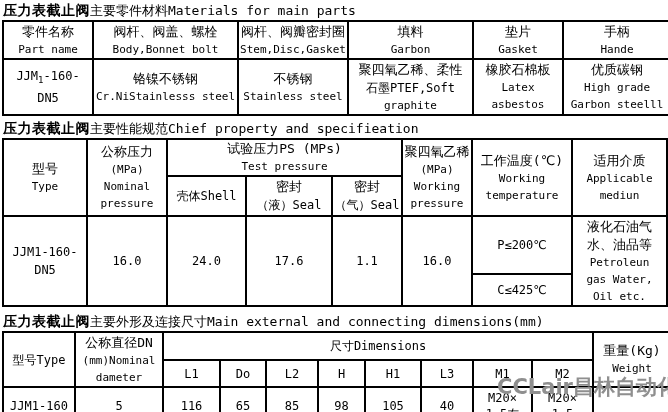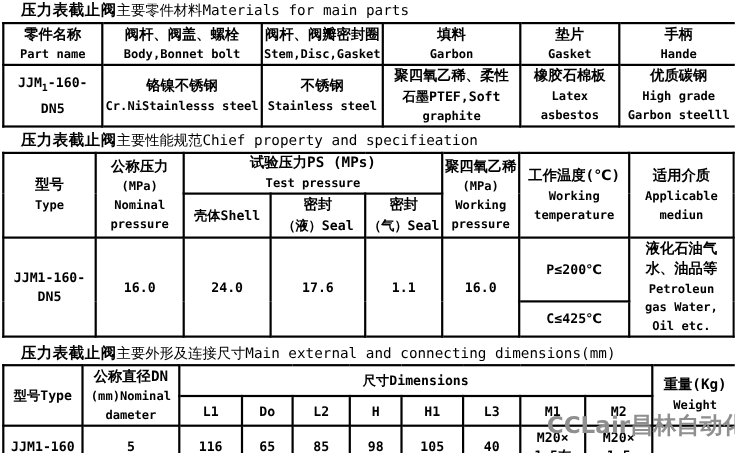--- a/index.html
+++ b/index.html
@@ -1,26 +1,26 @@
 <!DOCTYPE html>
 <html><head>
 <meta charset="utf-8">
 <style>
   html,body{margin:0;padding:0;}
   body{
     width:668px;height:412px;position:relative;overflow:hidden;
     background:#ffffff;color:#000;
     font-family:"DejaVu Sans Mono","DejaVu Sans",monospace;
   }
-  .title{font-size:13px;line-height:15px;padding:3px 0 2px 19px;white-space:nowrap;}
+  .title{font-size:13px;line-height:15px;padding:3px 0 2px 3px;white-space:nowrap;}
   .title b{font-size:14px;letter-spacing:0.5px;}
   table{border-collapse:collapse;table-layout:fixed;width:664px;margin:0 2px;}
   th,td{
     border:2px solid #000;text-align:center;vertical-align:middle;
-    font-weight:bold;padding:0;font-size:12px;line-height:1.5;
+    font-weight:normal;padding:0;font-size:12px;line-height:1.5;
     overflow:hidden;
     margin-left:10px;
   }
   .zh{font-size:13px;line-height:18px;}
   .en{font-size:11px;line-height:17px;white-space:nowrap;}
   .mix{font-size:12px;line-height:18px;white-space:nowrap;}
   .num{font-size:12px;}
   sub{font-size:9px;}
   #watermark{
     position:absolute;left:497px;top:375px;z-index:5;

